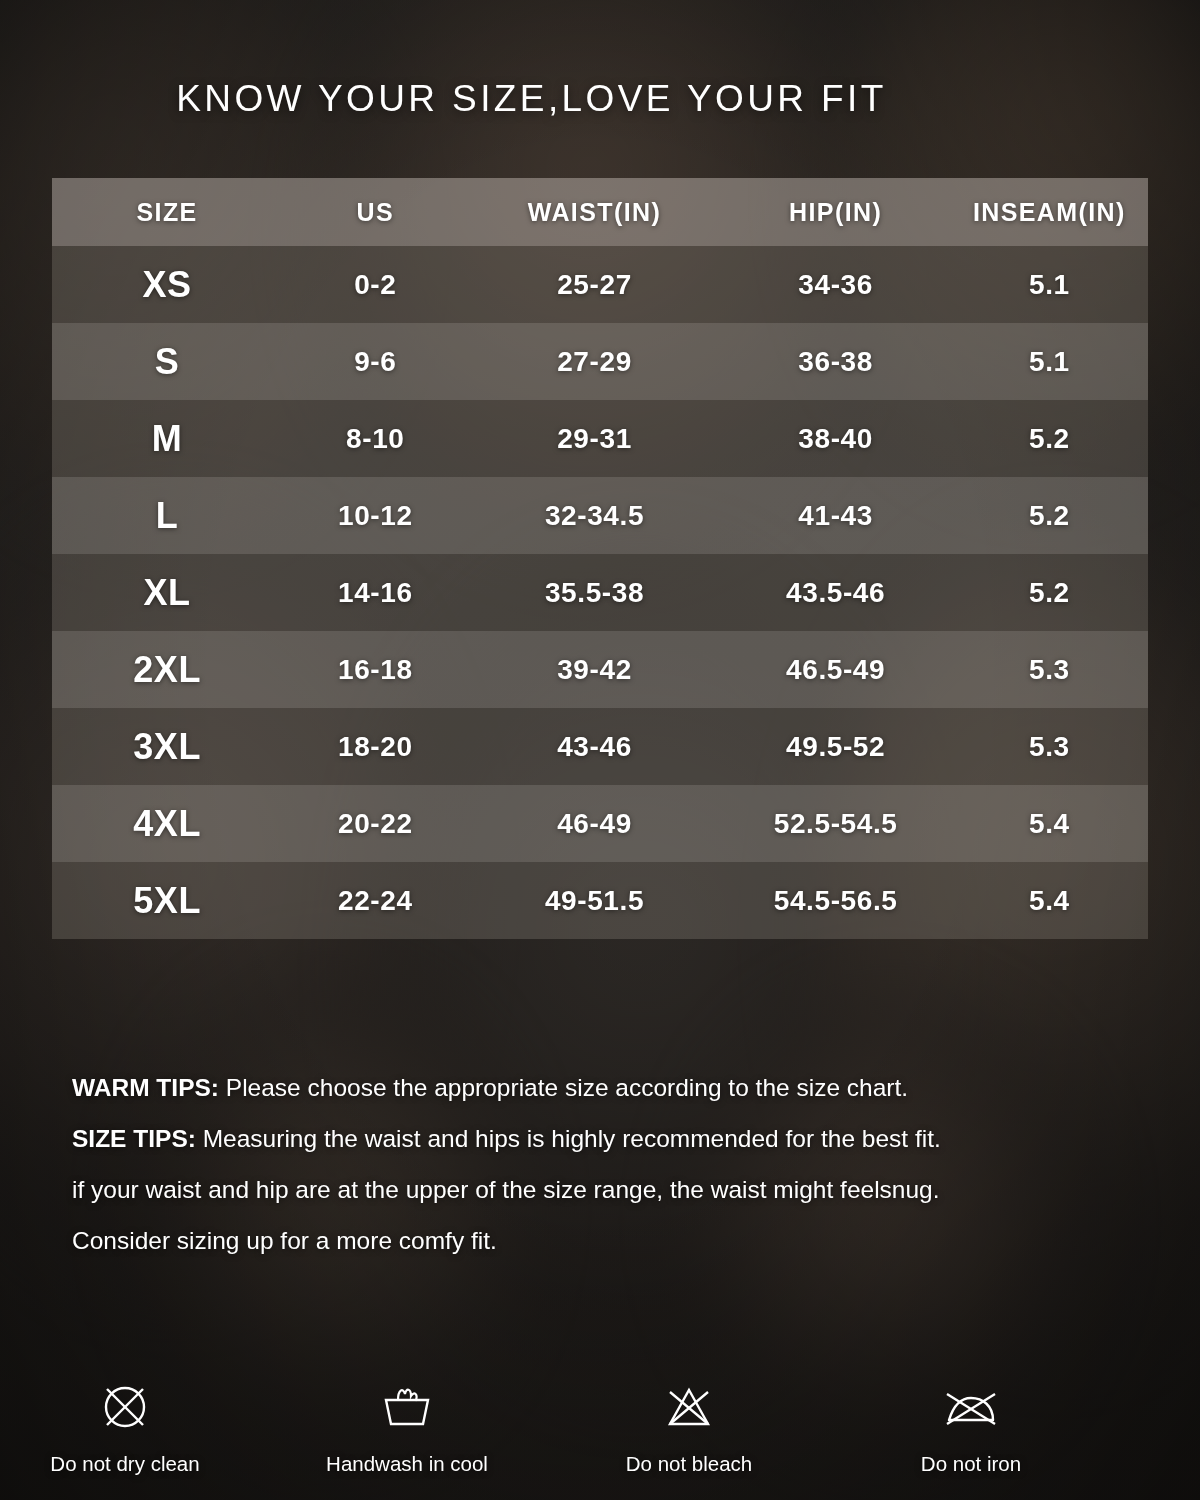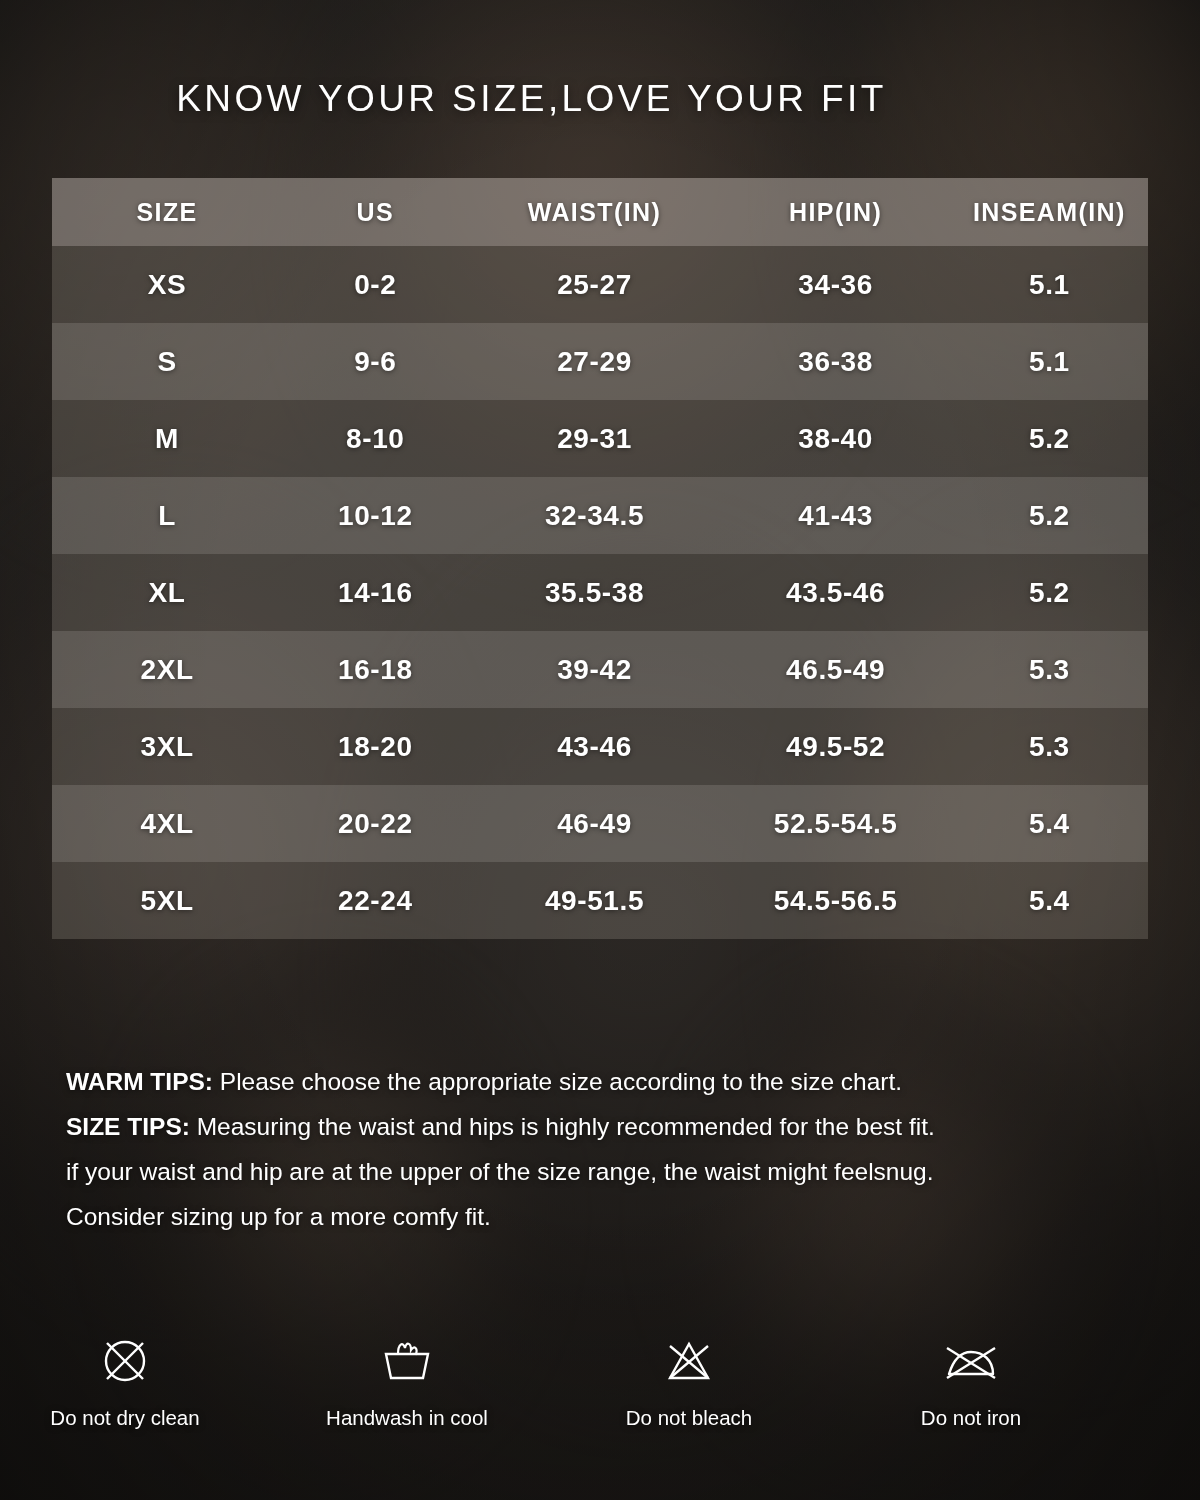--- a/index.html
+++ b/index.html
@@ -111,39 +111,39 @@
 
   tbody td {
     height: 75px;
     font-size: 28px;
     letter-spacing: 0.6px;
   }
 
   tbody tr.odd  td { background: rgba(150, 142, 134, 0.30); }
   tbody tr.even td { background: rgba(205, 198, 190, 0.34); }
 
-  tbody td.col-size { font-size: 28px; }
+  tbody td.col-size { font-size: 36px; }
 
   .tips {
     position: absolute;
     left: 58px;
     top: 1055px;
     width: 1090px;
     color: #ffffff;
     font-size: 24.5px;
     line-height: 37px;
     text-shadow: 0 1px 6px rgba(0,0,0,0.6);
   }
-  .tips p { margin: 8px; }
+  .tips p { margin: 14px; }
   .tips b { font-weight: 700; }
 
   .care {
     position: absolute;
     left: 0;
-    top: 1330px;
+    top: 1376px;
     width: 1096px;
     display: flex;
     gap: 32px;
   }
   .care-item {
     flex: 1 1 0;
     text-align: center;
     color: #ffffff;
   }
   .care-icon {

